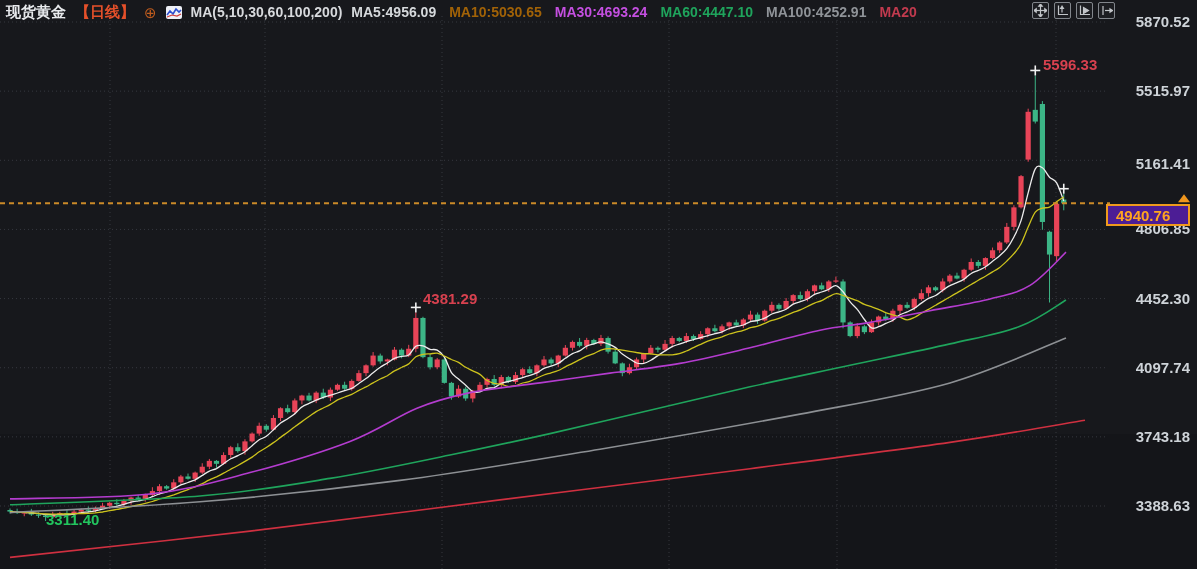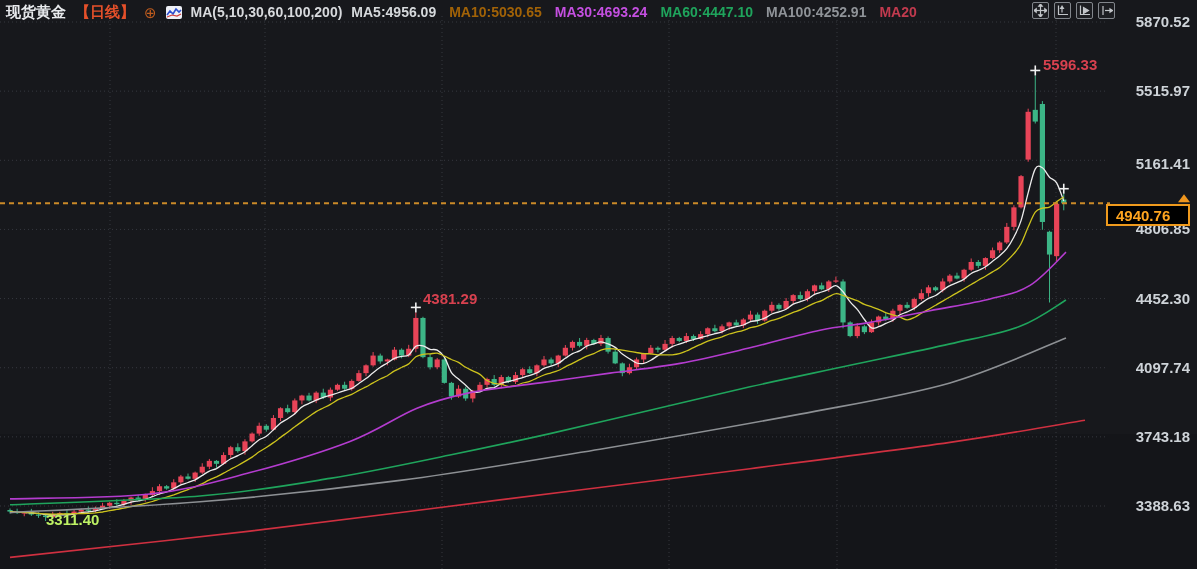--- a/index.html
+++ b/index.html
@@ -17,21 +17,21 @@
   
   #toolbar{position:absolute;right:82px;top:2px;display:flex;gap:5px;z-index:6;}
   .tool-btn{width:17px;height:17px;border:1px solid #82868c;border-radius:2px;background:#1c1d21;
     display:flex;align-items:center;justify-content:center;box-sizing:border-box;}
   
   .ytick{position:absolute;right:7px;width:90px;text-align:right;font-size:15px;font-weight:bold;
     color:#ced3d8;z-index:2;}
   
   .anno{position:absolute;font-size:15px;font-weight:bold;z-index:3;}
   
-  #price-tag{position:absolute;right:7px;width:72px;height:17px;border:2px solid #ef9a1d;background:#000000;
+  #price-tag{position:absolute;right:7px;width:72px;height:17px;border:2px solid #ef9a1d;background:#4c1d95;
     color:#ffa51f;font-size:15px;font-weight:bold;text-align:left;padding:1px 0 0 8px;z-index:7;}
   
   #watermark{position:absolute;right:24px;bottom:16px;font-size:31px;color:#cad3dc;
     letter-spacing:5px;z-index:4;font-weight:400;}
 </style>
 </head>
 <body>
 
 <div id="stage">
 
@@ -425,18 +425,18 @@
       <div class="ytick" style="top: 155px;">5161.41</div>
       <div class="ytick" style="top: 220.429px;">4806.85</div>
       <div class="ytick" style="top: 289.571px;">4452.30</div>
       <div class="ytick" style="top: 358.715px;">4097.74</div>
       <div class="ytick" style="top: 427.858px;">3743.18</div>
       <div class="ytick" style="top: 497px;">3388.63</div>
     </div>
   <div id="annos">
       <div class="anno" style="left: 423px; top: 290px; color: rgb(216, 65, 79);">4381.29</div>
       <div class="anno" style="left: 1043px; top: 56px; color: rgb(216, 65, 79);">5596.33</div>
-      <div class="anno" style="left: 46px; top: 511px; color: #bef264;">3311.40</div>
+      <div class="anno" style="left: 46px; top: 511px; color: #22c55e;">3311.40</div>
     </div>
 
   <div id="price-tag" style="top: 203.815px;">4940.76</div>
 
 </div>
 
 </body></html>

